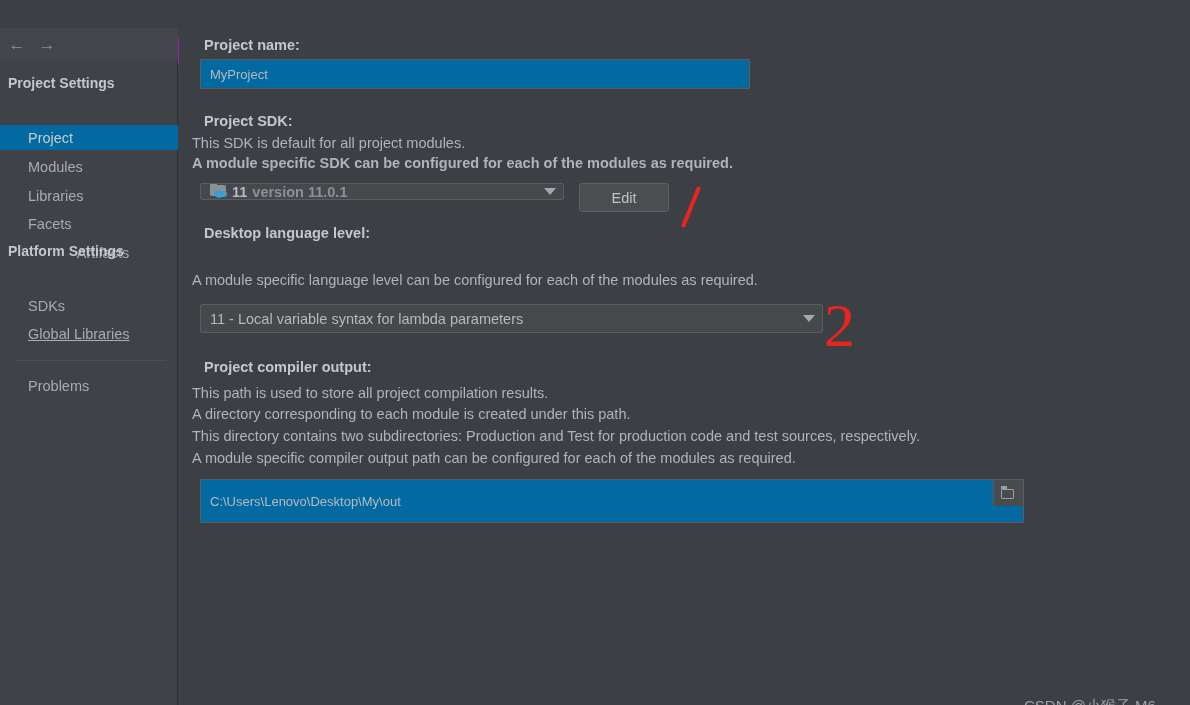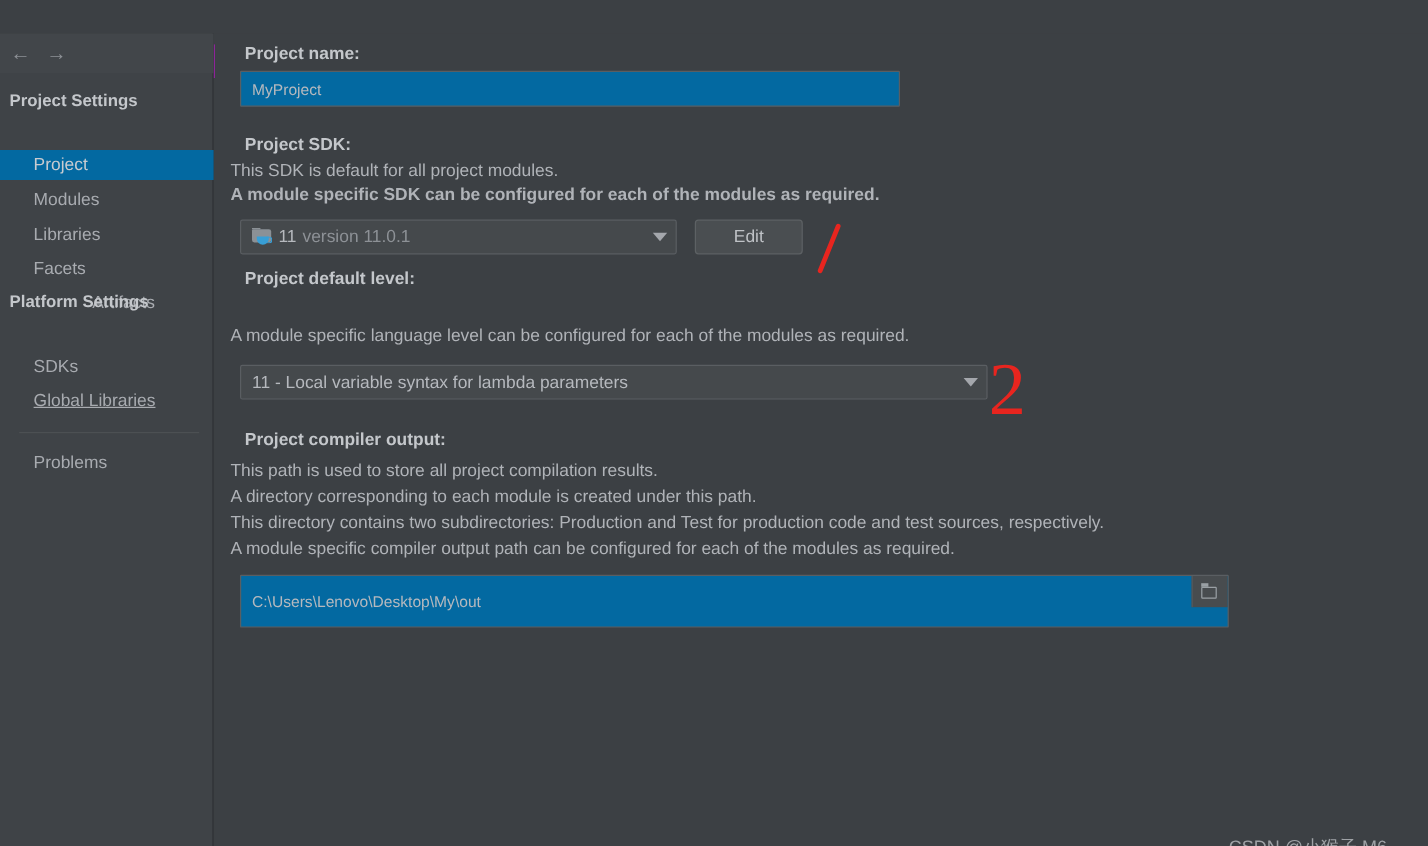--- a/index.html
+++ b/index.html
@@ -321,35 +321,35 @@
 
     <div class="lbl-bold" style="left:13px; top:9px;">Project name:</div>
     <div class="textfield" style="left:21px; top:31px; width:550px; height:30px;">
       <span>MyProject</span>
     </div>
 
     <div class="lbl-bold" style="left:13px; top:85px;">Project SDK:</div>
     <div class="lbl-desc" style="left:13px; top:107px;">This SDK is default for all project modules.</div>
     <div class="lbl-desc" style="left:13px; top:127px;font-weight:bold;">A module specific SDK can be configured for each of the modules as required.</div>
 
-    <div class="combo" style="left:21px; top:155px; width:364px; height:29px;">
+    <div class="combo" style="left:21px; top:155px; width:364px; height:17px;font-weight:bold;">
       <div class="combo-label">
         <span class="sdk-icon">
           <span class="folder"></span>
             <span class="cup"></span>
         </span>
         <span class="sdk-ver-num">11</span>
         <span class="sdk-ver-sub">version 11.0.1</span>
       </div>
       <div class="combo-arrow"></div>
     </div>
 
     <div class="btn" style="left:400px; top:155px; width:90px; height:29px;">Edit</div>
 
-    <div class="lbl-bold" style="left:13px; top:197px;">Project default level:</div>
+    <div class="lbl-bold" style="left:13px; top:197px;">Desktop language level:</div>
     <div class="lbl-desc" style="left:13px; top:244px;">A module specific language level can be configured for each of the modules as required.</div>
 
     <div class="combo" style="left:21px; top:276px; width:623px; height:29px;">
       <div class="combo-label">11 - Local variable syntax for lambda parameters</div>
       <div class="combo-arrow"></div>
     </div>
 
     <div class="lbl-bold" style="left:13px; top:331px;">Project compiler output:</div>
     <div class="lbl-desc" style="left:13px; top:357px;">This path is used to store all project compilation results.</div>
     <div class="lbl-desc" style="left:13px; top:378px;">A directory corresponding to each module is created under this path.</div>

